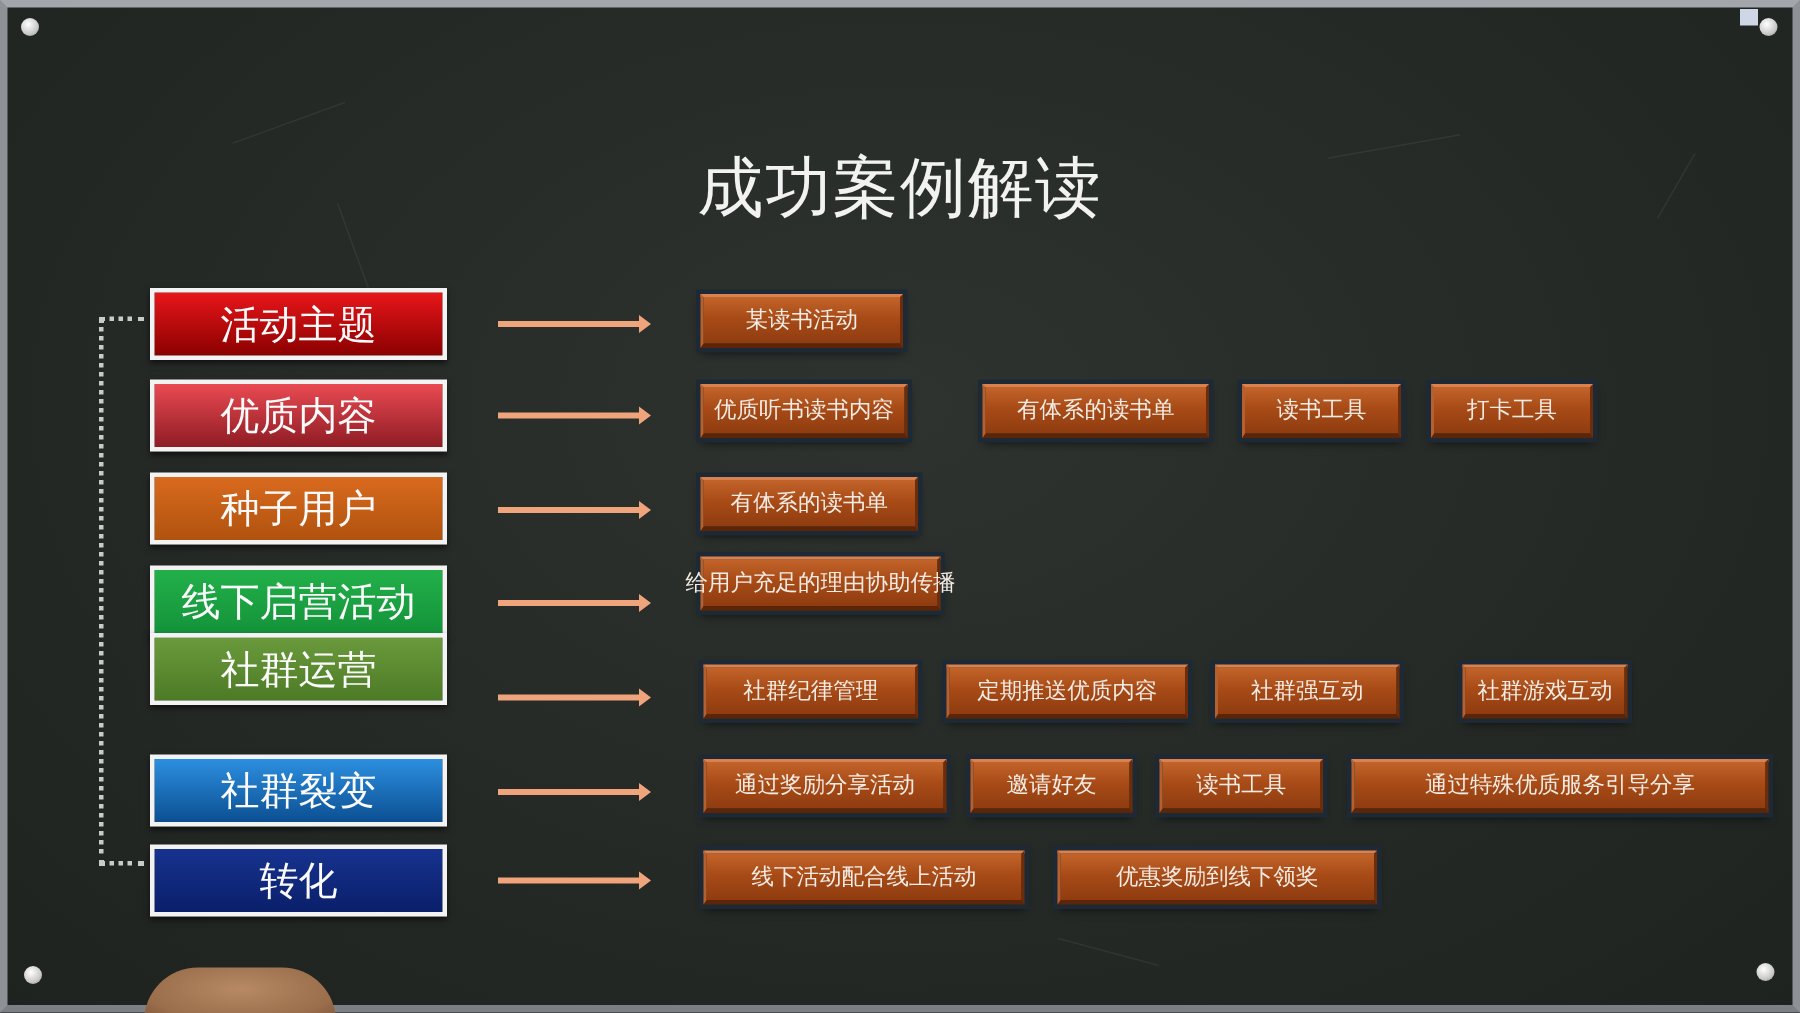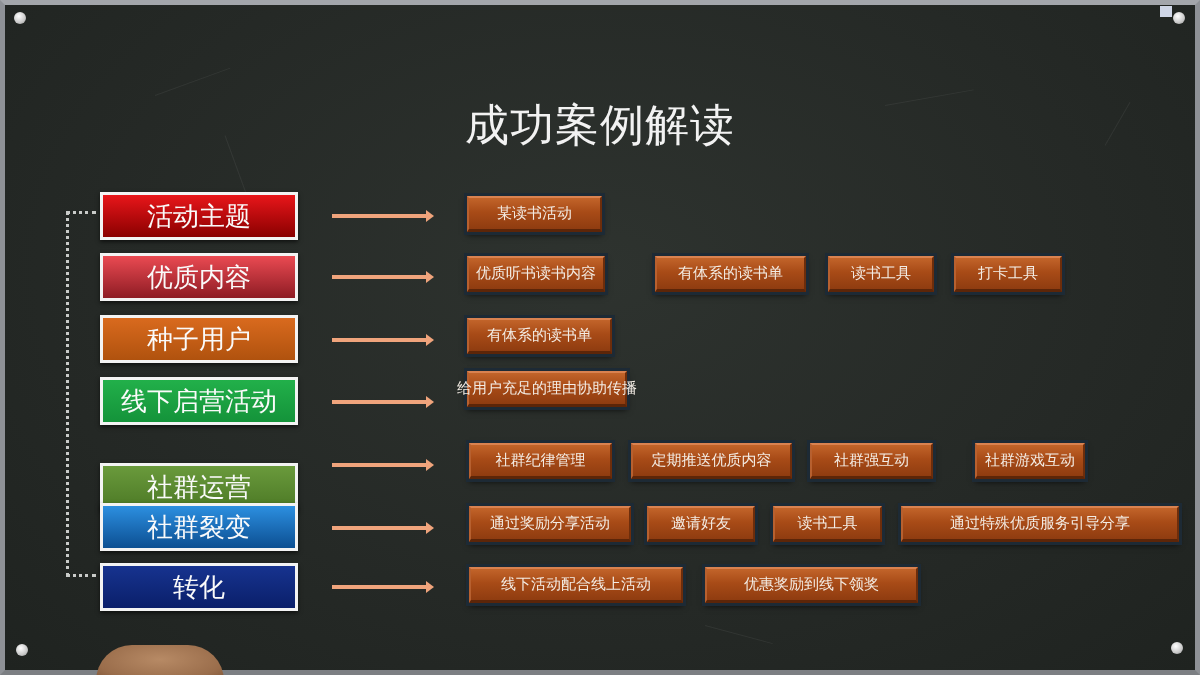--- a/index.html
+++ b/index.html
@@ -48,21 +48,21 @@
   </div>
 <div class="cat" style="top:253px;background:linear-gradient(180deg,#ea4a52,#8e1c24)">
     <span>优质内容</span>
   </div>
 <div class="cat" style="top:315px;background:linear-gradient(180deg,#d96a1e,#b0520e)">
     <span>种子用户</span>
   </div>
 <div class="cat" style="top:377px;background:linear-gradient(180deg,#22b04a,#14933a)">
     <span>线下启营活动</span>
   </div>
-<div class="cat" style="top:463px;background:linear-gradient(180deg,#6a9a3c,#4d7a26)">
+<div class="cat" style="top:422px;background:linear-gradient(180deg,#6a9a3c,#4d7a26)">
     <span>社群运营</span>
   </div>
 <div class="cat" style="top:503px;background:linear-gradient(180deg,#2c8fe0,#0c4f92)">
     <span>社群裂变</span>
   </div>
 <div class="cat" style="top:563px;background:linear-gradient(180deg,#17338f,#0a1f6a)">
     <span>转化</span>
   </div>
 
 <div class="arrow" style="top:214px"></div>

